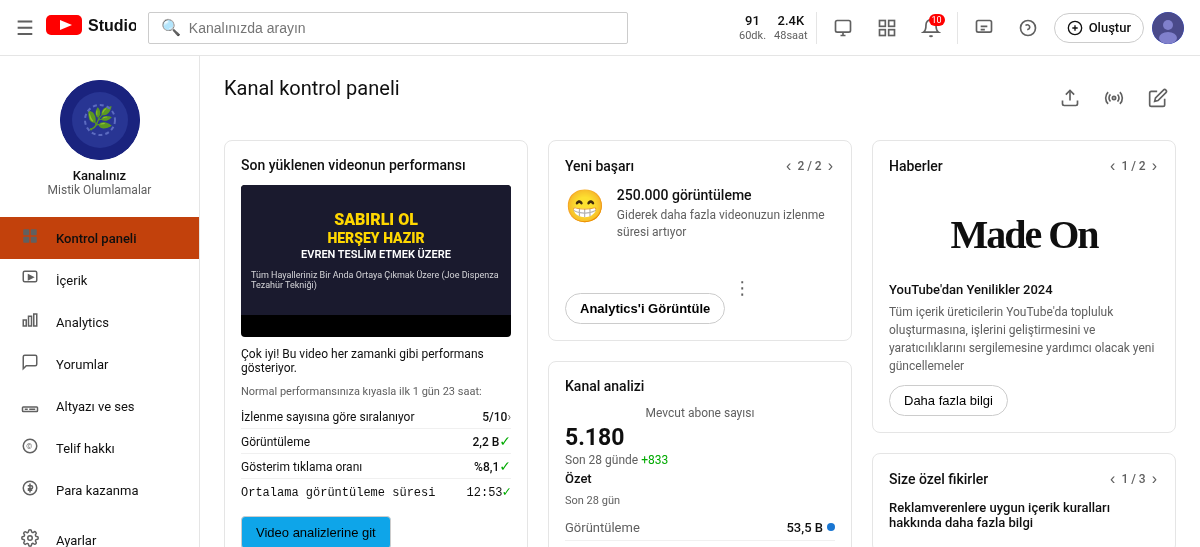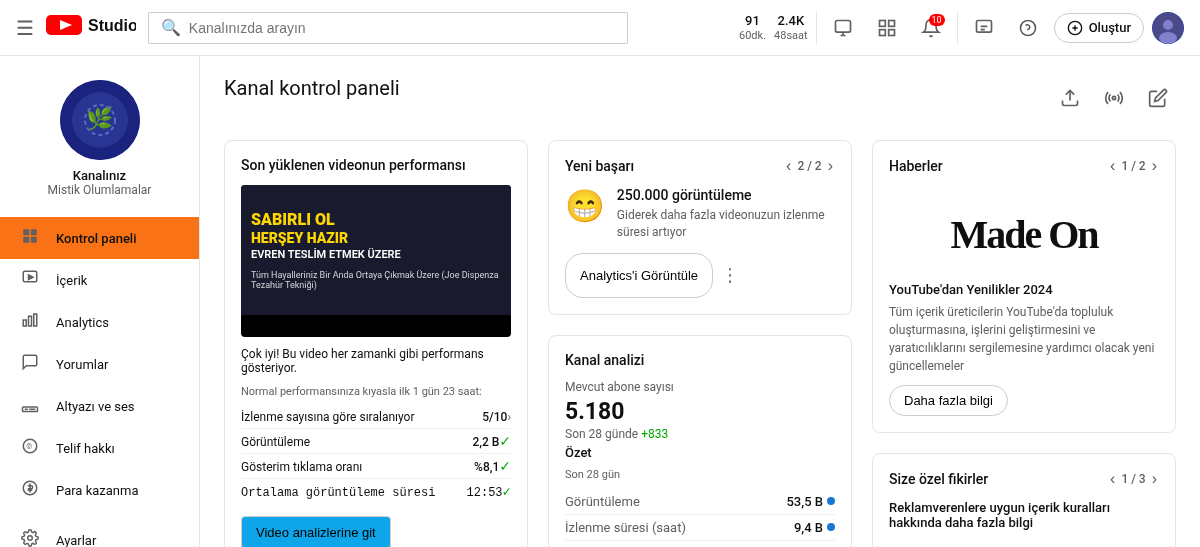--- a/index.html
+++ b/index.html
@@ -40,21 +40,21 @@
     }
     .channel-info { display: flex; flex-direction: column; align-items: center; padding: 16px 8px 12px; }
     .channel-avatar { width: 80px; height: 80px; border-radius: 50%; background: #1a237e; display: flex; align-items: center; justify-content: center; overflow: hidden; }
     .channel-avatar svg { width: 80px; height: 80px; }
     .channel-name { font-size: 13px; font-weight: 500; margin-top: 8px; }
     .channel-sub { font-size: 12px; color: #606060; }
     .nav-item {
       display: flex; align-items: center; gap: 16px; padding: 10px 20px;
       cursor: pointer; font-size: 13px; color: #0f0f0f; border-radius: 0;
     }
-    .nav-item.active { background: #f97316; font-weight: 500; }
+    .nav-item.active { background: #c2410c; font-weight: 500; }
     .nav-icon { font-size: 18px; color: #606060; width: 20px; text-align: center; }
     .nav-divider { height: 1px; background: #e5e5e5; margin: 4px 0; }
 
     
     .content { flex: 1; overflow-y: auto; padding: 20px 24px; background: #fff; }
     .page-title { font-size: 20px; font-weight: 400; margin-bottom: 20px; }
     .page-header { display: flex; align-items: center; justify-content: space-between; margin-bottom: 20px; }
     .page-header-icons { display: flex; gap: 8px; }
 
     
@@ -80,27 +80,27 @@
       background: #0ea5e9; cursor: pointer; font-size: 13px; font-weight: 500;
     }
 
     
     .achievement-row { display: flex; align-items: flex-start; gap: 12px; margin-bottom: 12px; }
     .achievement-emoji { font-size: 32px; }
     .achievement-title { font-size: 14px; font-weight: 500; margin-bottom: 4px; }
     .achievement-desc { font-size: 12px; color: #606060; line-height: 1.4; }
     .analytics-btn-row { display: flex; align-items: center; gap: 8px; }
     .analytics-btn {
-      padding: 14px 14px; border: 1px solid #ccc; border-radius: 18px;
-      background: white; cursor: pointer; font-size: 13px; font-weight: 400;
+      padding: 7px 14px; border: 1px solid #ccc; border-radius: 18px;
+      background: white; cursor: pointer; font-size: 13px; font-weight: 700; margin-top: 40px;
     }
     .more-btn { background: none; border: none; cursor: pointer; font-size: 18px; color: #606060; }
 
     
-    .analytics-sub { font-size: 12px; color: #606060; margin-bottom: 4px; }
+    .analytics-sub { font-size: 12px; color: #606060; margin-bottom: 4px; text-align: center; }
     .sub-count { font-size: 23px; font-weight: 700; margin: 4px 0 2px; }
     .sub-growth { font-size: 12px; color: #606060; margin-bottom: 0; }
     .sub-growth span { color: #00aa00; }
     .summary-title { font-size: 13px; font-weight: 500; margin-bottom: 8px; margin-top: 4px; }
     .summary-period { font-size: 11px; color: #606060; margin-bottom: 8px; }
     .summary-row { display: flex; align-items: center; justify-content: space-between; padding: 5px 0; font-size: 13px; border-bottom: 1px solid #f0f0f0; }
     .summary-row:last-child { border-bottom: none; }
     .summary-label { color: #606060; }
     .summary-value { font-weight: 500; display: flex; align-items: center; gap: 4px; }
     .dot { width: 8px; height: 8px; border-radius: 50%; display: inline-block; }
@@ -318,21 +318,21 @@
       </div>
     </div>
 
     <div class="dashboard-grid">
 
       <div class="card">
         <div class="card-title">
           <span>Son yüklenen videonun performansı</span>
         </div>
         <div class="video-thumbnail">
-          <div style="width:100%;background:#1a1a2e;padding:10px;min-height:130px;display:flex;flex-direction:column;justify-content:center;align-items:flex-start;">
+          <div style="width:100%;background:#1a1a2e;padding:10px;min-height:130px;display:flex;flex-direction:column;justify-content:center;align-items:center;">
             <div style="color:#ffd700;font-size:16px;font-weight:900;line-height:1.2;text-transform:uppercase;">SABIRLI OL</div>
             <div style="color:#ffd700;font-size:14px;font-weight:900;line-height:1.2;">HERŞEY HAZIR</div>
             <div style="color:white;font-size:11px;font-weight:600;line-height:1.2;margin-top:2px;">EVREN TESLİM ETMEK ÜZERE</div>
             <div style="color:white;font-size:9px;margin-top:8px;opacity:0.8;">Tüm Hayalleriniz Bir Anda Ortaya Çıkmak Üzere (Joe Dispenza Tezahür Tekniği)</div>
           </div>
         </div>
         <p class="performance-note">Çok iyi! Bu video her zamanki gibi performans gösteriyor.</p>
         <p class="perf-period">Normal performansınıza kıyasla ilk 1 gün 23 saat:</p>
         <div>
           <div class="perf-row">

